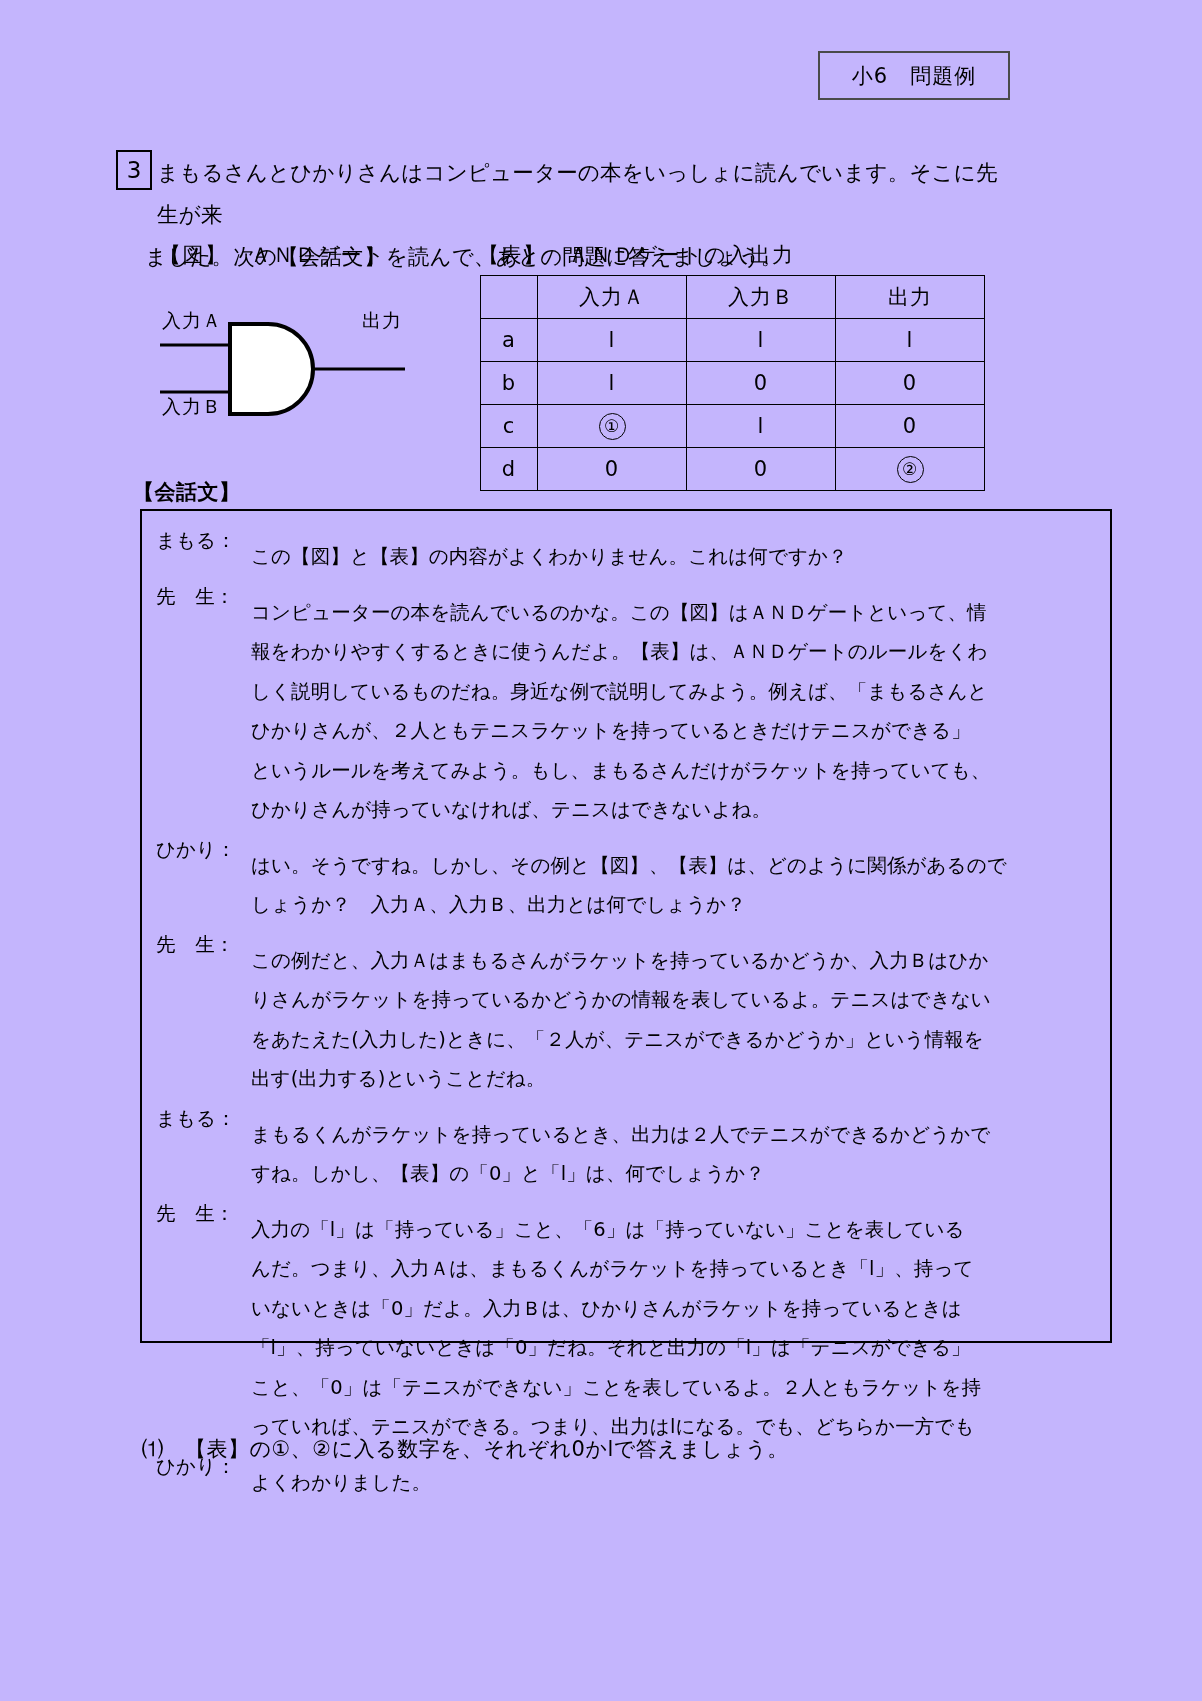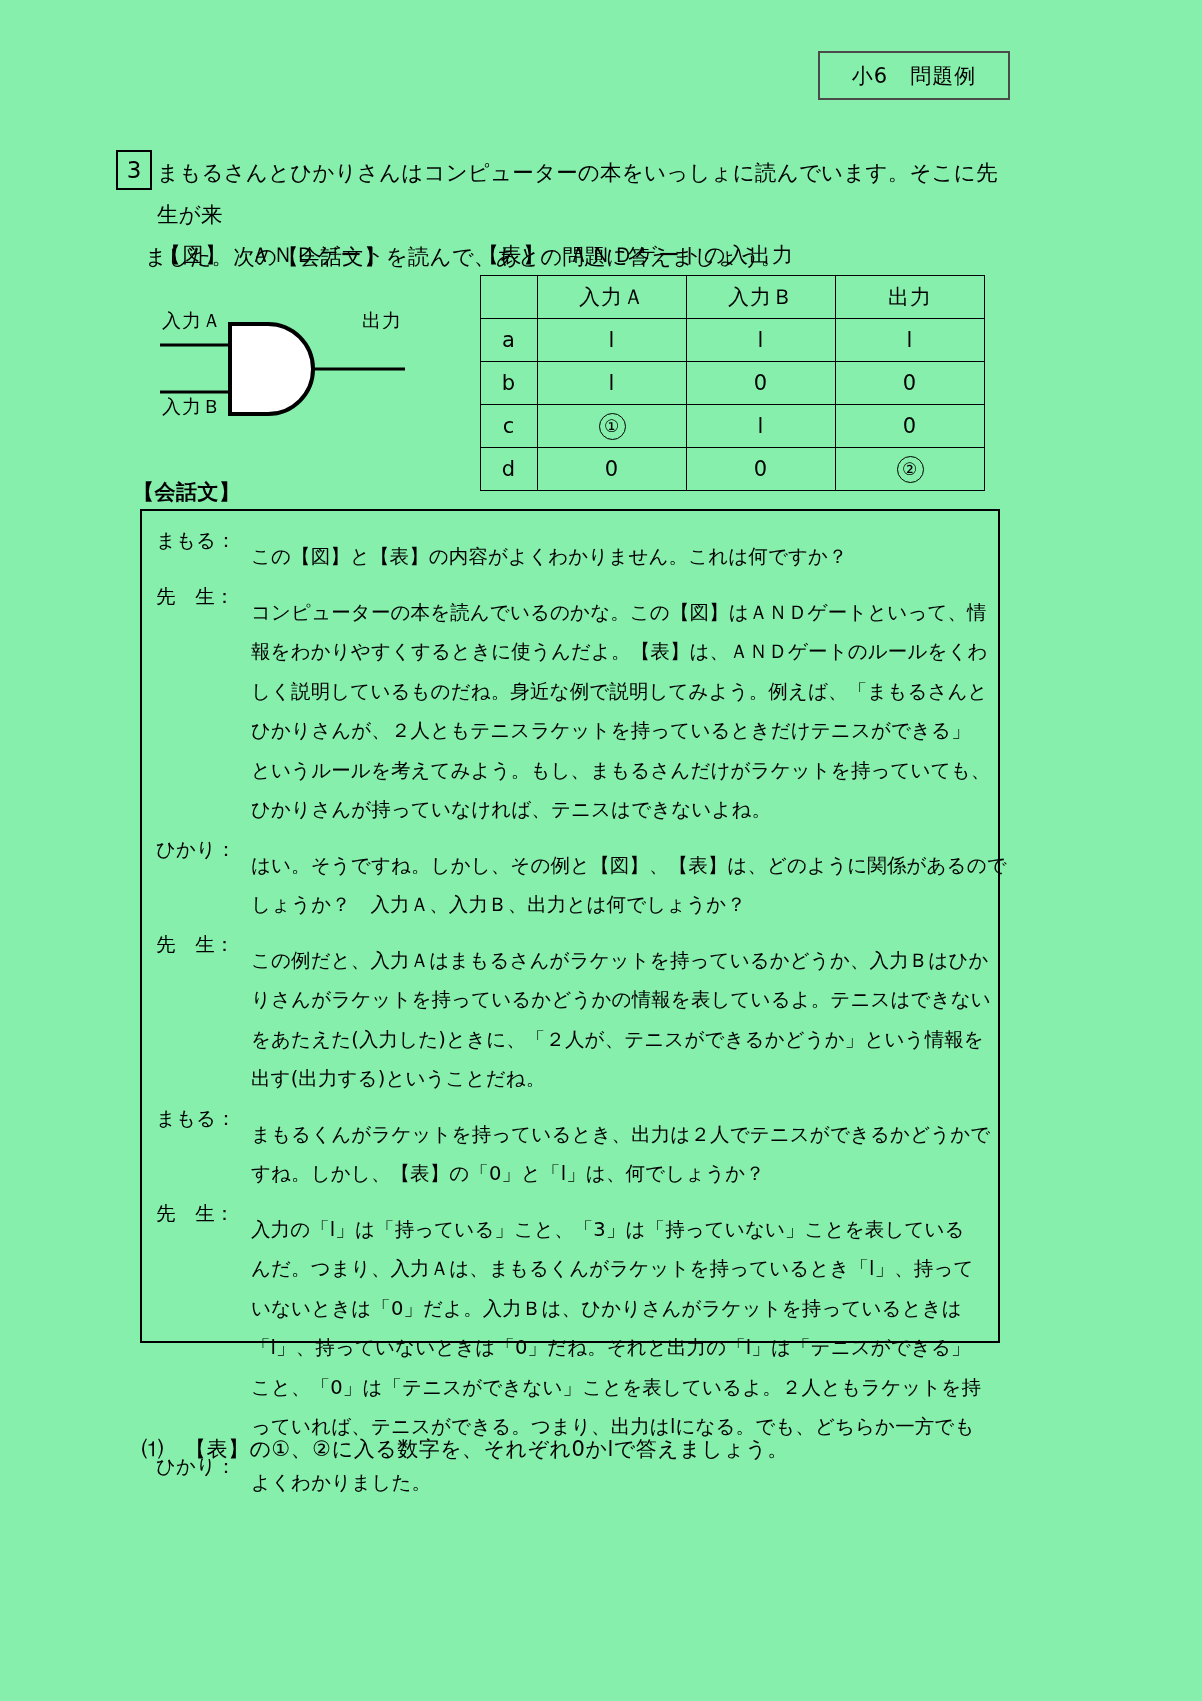--- a/index.html
+++ b/index.html
@@ -8,21 +8,21 @@
     background: #ffffff;
   }
   body {
     font-family: "DejaVu Sans", "Liberation Sans", sans-serif;
     color: #000000;
   }
   #page {
     position: relative;
     width: 1202px;
     height: 1701px;
-    background: #86efac;
+    background: #c4b5fd;
     overflow: hidden;
   }
 
   
   .header-tag {
     position: absolute;
     left: 818px;
     top: 51px;
     width: 188px;
     height: 45px;
@@ -135,21 +135,21 @@
     top: 478px;
     font-size: 21px;
     font-weight: bold;
     letter-spacing: 0.5px;
     white-space: pre;
   }
   .dialog-box {
     position: absolute;
     left: 140px;
     top: 509px;
-    width: 860px;
+    width: 972px;
     height: 834px;
     border: 2px solid #000;
     box-sizing: border-box;
     padding: 10px 14px 0 14px;
   }
   .turn {
     display: flex;
     align-items: flex-start;
     font-size: 19.5px;
     line-height: 39.5px;
@@ -284,21 +284,21 @@
     <div class="turn">
       <span class="speaker">まもる：</span>
       <span class="speech">
         <span class="ln">まもるくんがラケットを持っているとき、出力は２人でテニスができるかどうかで</span>
         <span class="ln">すね。しかし、【表】の「0」と「l」は、何でしょうか？</span>
       </span>
     </div>
     <div class="turn">
       <span class="speaker">先　生：</span>
       <span class="speech">
-        <span class="ln">入力の「l」は「持っている」こと、「3」は「持っていない」ことを表している</span>
+        <span class="ln">入力の「l」は「持っている」こと、「6」は「持っていない」ことを表している</span>
         <span class="ln">んだ。つまり、入力Ａは、まもるくんがラケットを持っているとき「l」、持って</span>
         <span class="ln">いないときは「0」だよ。入力Ｂは、ひかりさんがラケットを持っているときは</span>
         <span class="ln">「l」、持っていないときは「0」だね。それと出力の「l」は「テニスができる」</span>
         <span class="ln">こと、「0」は「テニスができない」ことを表しているよ。２人ともラケットを持</span>
         <span class="ln">っていれば、テニスができる。つまり、出力はlになる。でも、どちらか一方でも</span>
       </span>
     </div>
     <div class="turn">
       <span class="speaker">ひかり：</span>
       <span class="speech">

